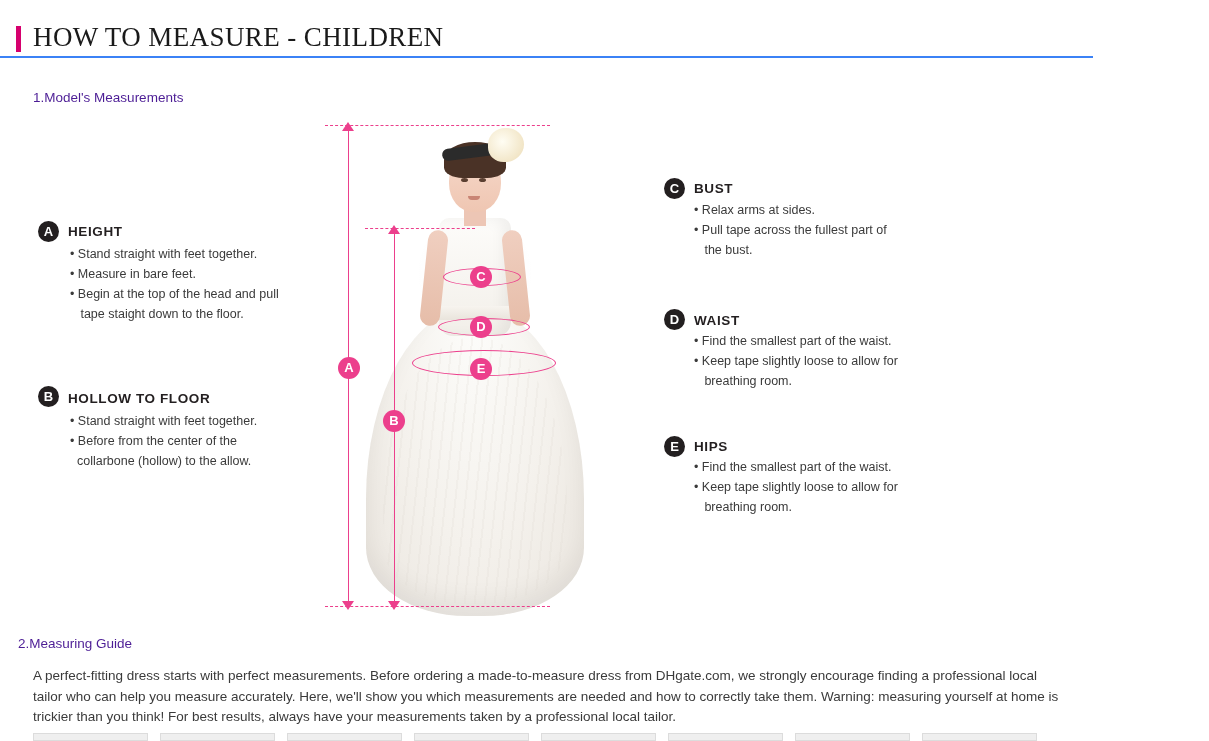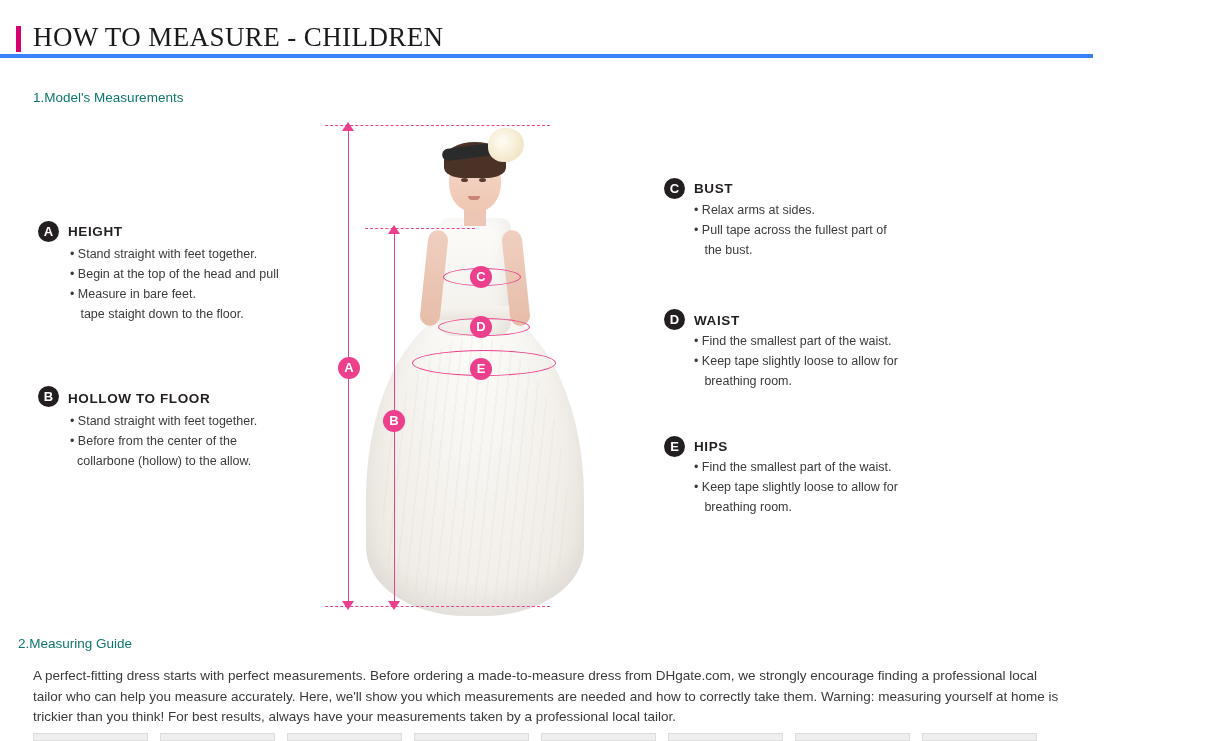--- a/index.html
+++ b/index.html
@@ -16,21 +16,21 @@
     overflow: hidden;
   }
 
   
   .page-header {
     position: absolute;
     left: 0;
     top: 0;
     width: 1093px;
     height: 58px;
-    border-bottom: 4px solid #3b82f6;
+    border-bottom: 2px solid #3b82f6;
     box-sizing: border-box;
   }
   .header-bar {
     position: absolute;
     left: 16px;
     top: 26px;
     width: 5px;
     height: 26px;
     background: #d6006e;
   }
@@ -42,21 +42,21 @@
     font-size: 27px;
     letter-spacing: 0.4px;
     color: #1a1a1a;
     white-space: nowrap;
   }
 
   
   .section-label {
     position: absolute;
     font-size: 13.5px;
-    color: #0f766e;
+    color: #4c1d95;
   }
   #sec1 { left: 33px; top: 90px; }
   #sec2 { left: 18px; top: 636px; }
 
   .guide-text {
     position: absolute;
     left: 33px;
     top: 666px;
     width: 1035px;
     font-size: 13.5px;
@@ -351,22 +351,22 @@
   <div class="ellipse-band" style="left:438px; top:218px; width:90px;"></div>
   <div class="badge pink" style="left:470px; top:216px;">D</div>
 
   <div class="ellipse-band" style="left:412px; top:250px; width:142px; height:24px;"></div>
   <div class="badge pink" style="left:470px; top:258px;">E</div>
 
   <div class="badge" style="left:38px; top:121px;">A</div>
   <div class="callout-title" style="left:68px; top:124px;">HEIGHT</div>
   <div class="callout-lines" style="left:70px; top:144px;">
     <div>• Stand straight with feet together.</div>
+    <div>• Measure in bare feet.</div>
     <div>• Begin at the top of the head and pull</div>
-    <div>• Measure in bare feet.</div>
     <div>   tape staight down to the floor.</div>
   </div>
 
   <div class="badge" style="left:38px; top:286px;">B</div>
   <div class="callout-title" style="left:68px; top:291px;">HOLLOW TO FLOOR</div>
   <div class="callout-lines" style="left:70px; top:311px;">
     <div>• Stand straight with feet together.</div>
     <div>• Before from the center of the</div>
     <div>  collarbone (hollow) to the allow.</div>
   </div>

